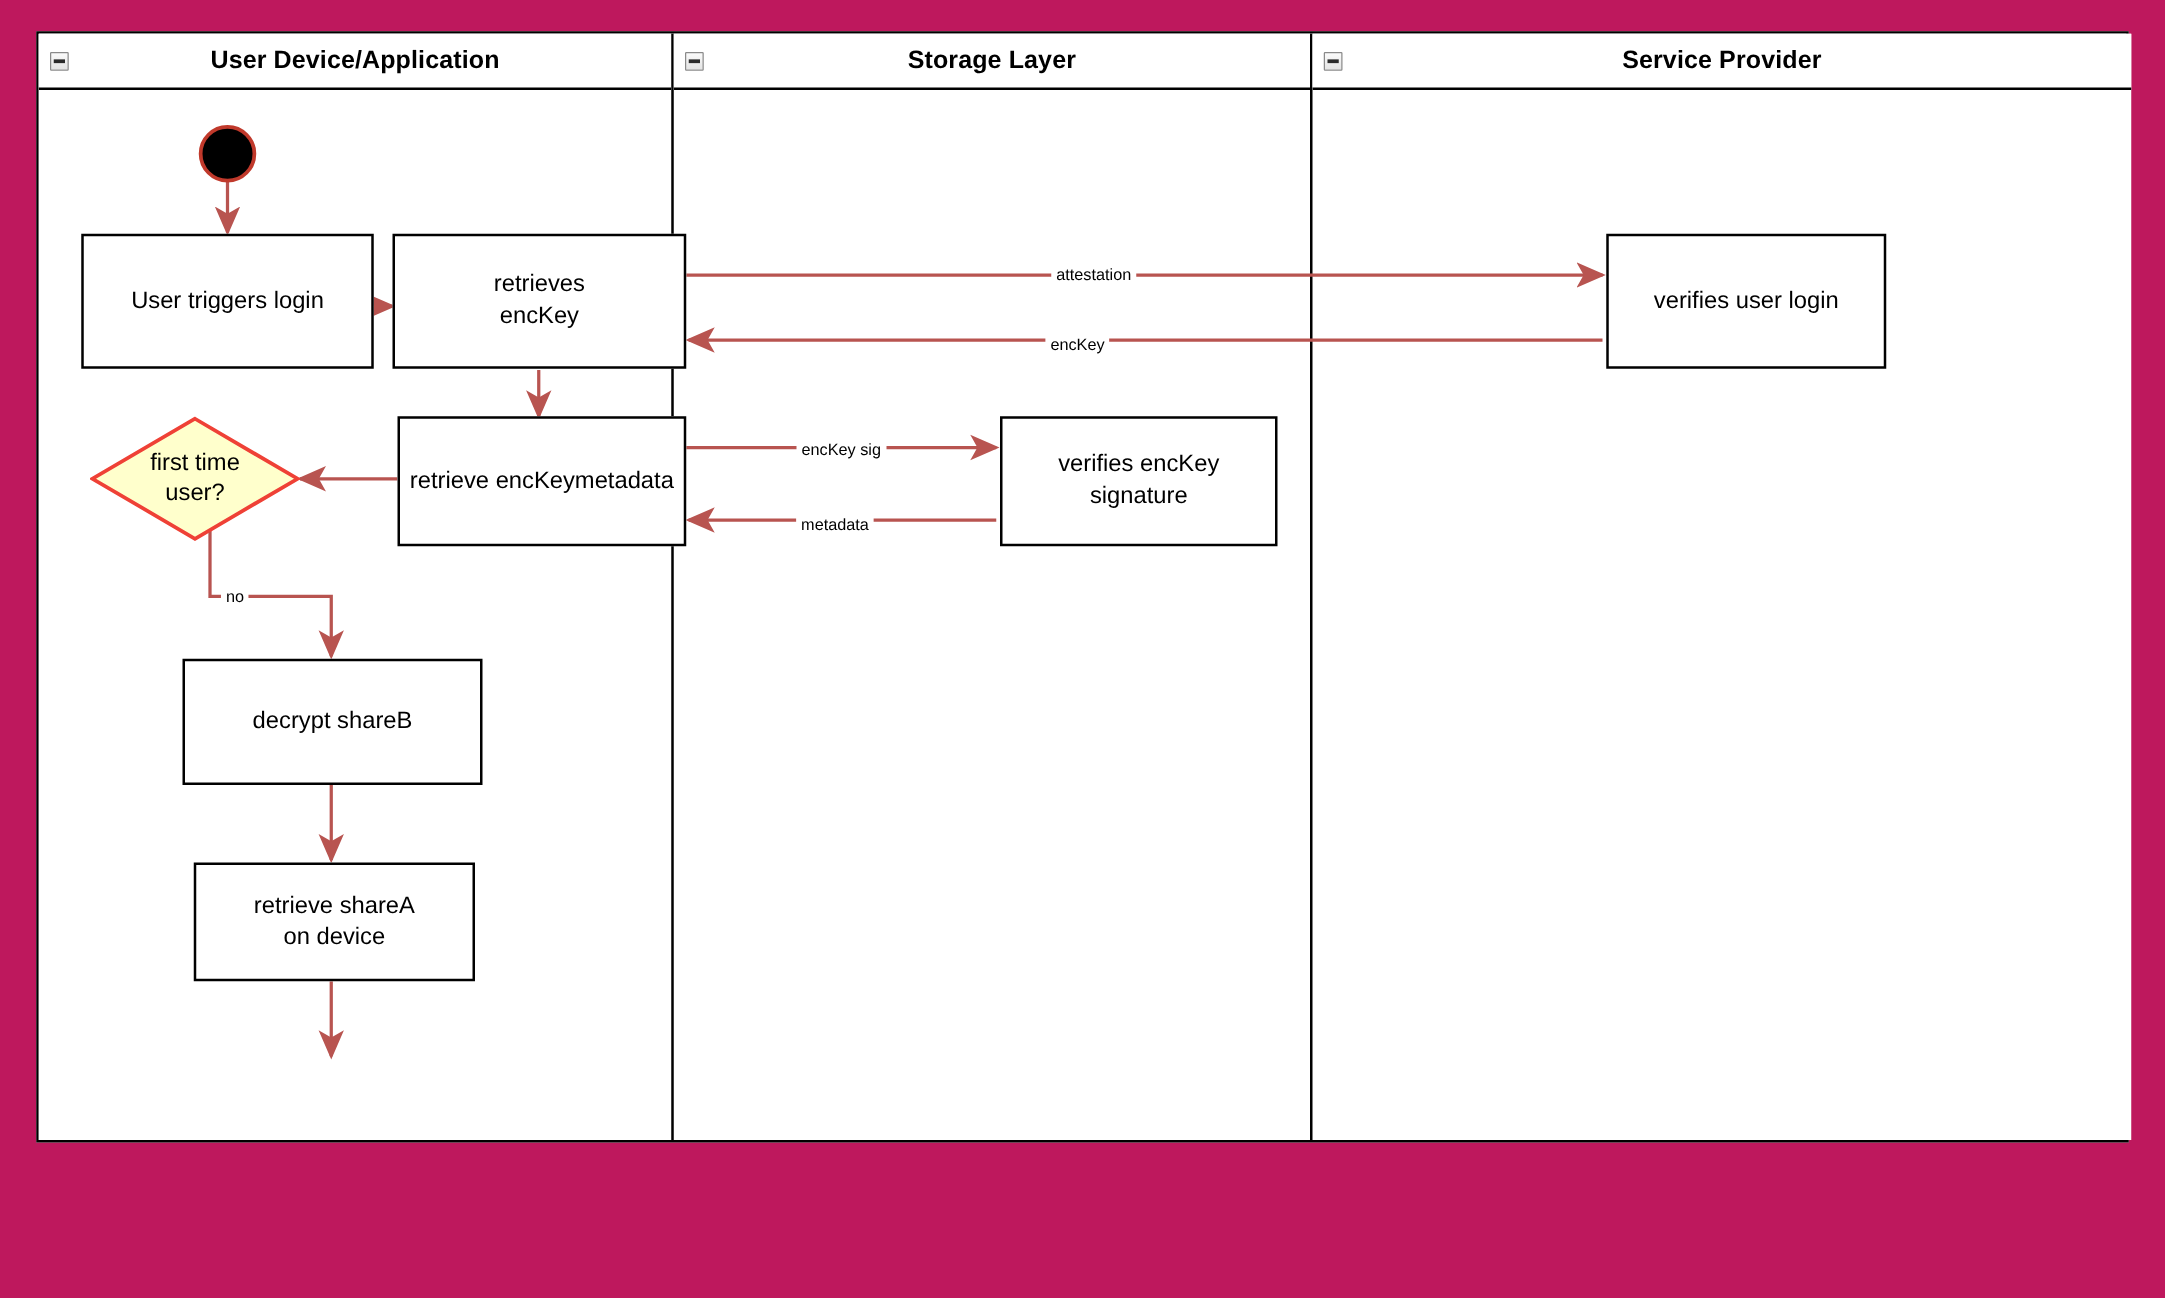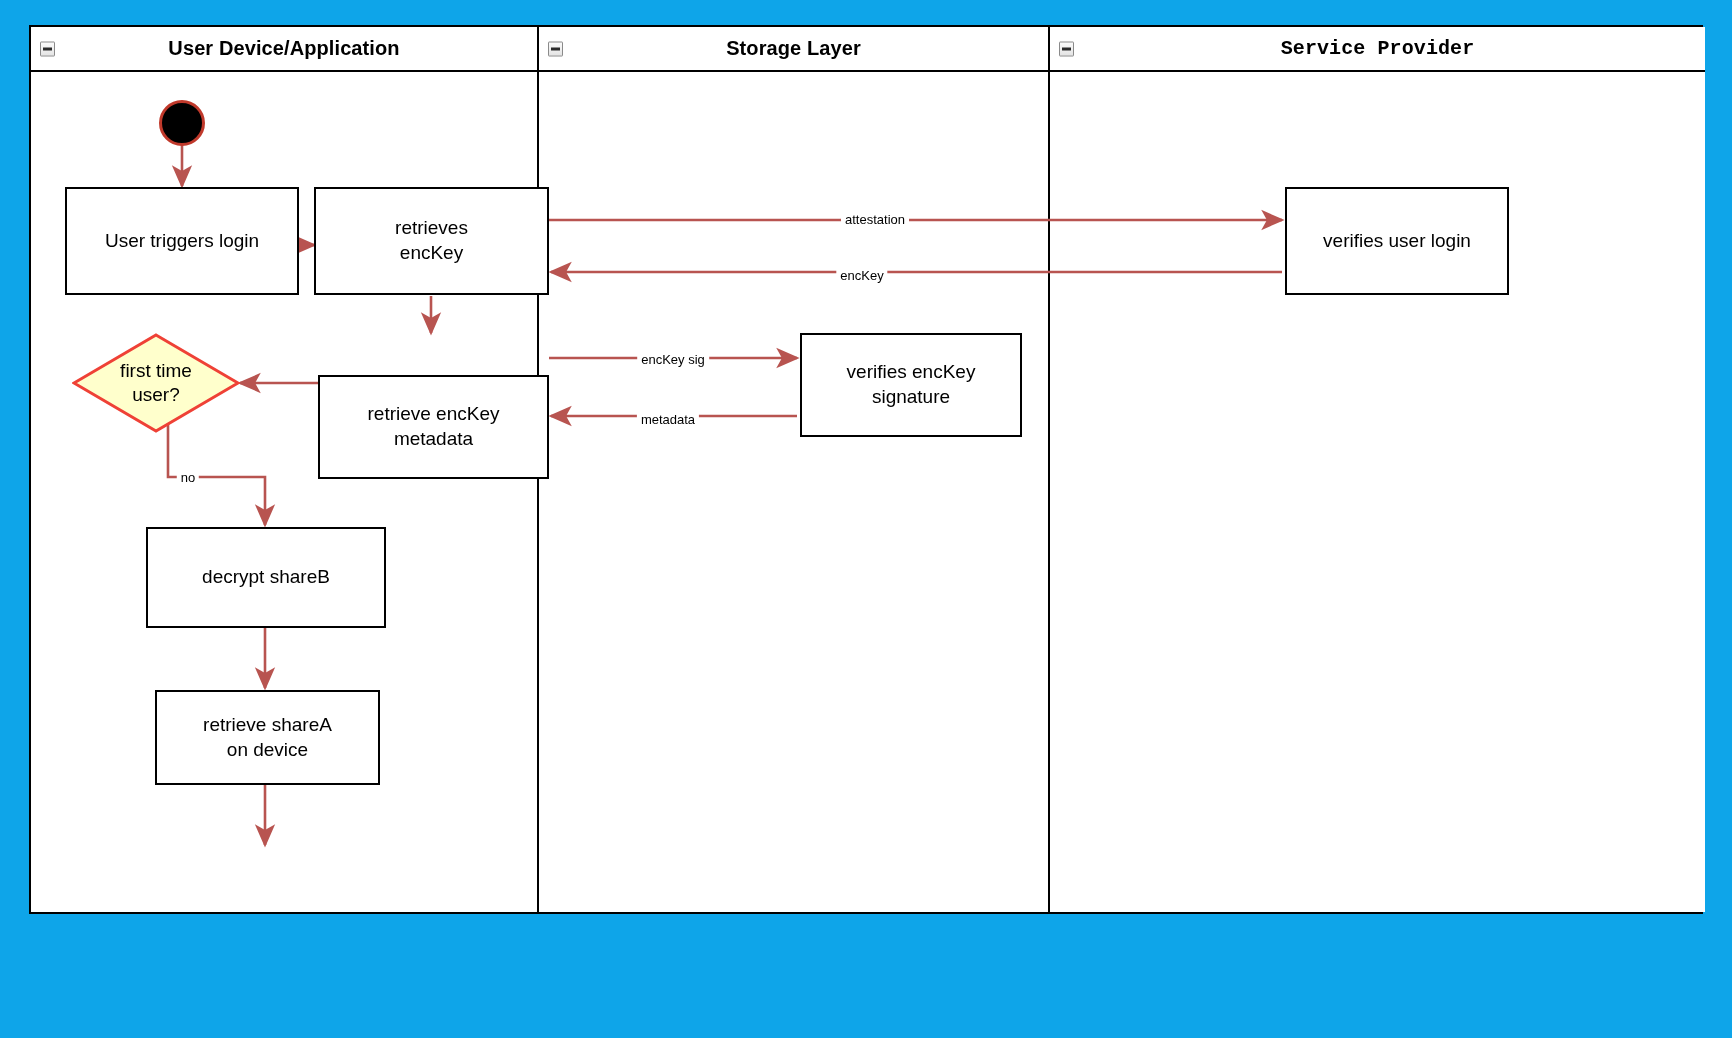--- a/index.html
+++ b/index.html
@@ -8,21 +8,21 @@
     padding: 0;
     background: #ffffff;
   }
   body {
     font-family: "Liberation Sans", sans-serif;
   }
   #canvas {
     position: relative;
     width: 1732px;
     height: 1038px;
-    background: #0ea5e9;
+    background: #be185d;
     overflow: hidden;
   }
   
   .pool {
     position: absolute;
     left: 29px;
     top: 25px;
     width: 1674px;
     height: 889px;
     border: 2px solid #000000;
@@ -161,21 +161,21 @@
 
     <div class="lane l2" style="left:506px; width:511px;">
       <div class="lane-header">
         <div class="collapse-icon">
             <i></i>
           </div>
         <div class="lane-title">Storage Layer</div>
       </div>
     </div>
 
-    <div class="lane l3" style="left:1017px; width:657px;font-family:Liberation Mono, monospace;">
+    <div class="lane l3" style="left:1017px; width:657px;">
       <div class="lane-header">
         <div class="collapse-icon">
             <i></i>
           </div>
         <div class="lane-title">Service Provider</div>
       </div>
     </div>
   </div>
 
   <svg class="edges" viewBox="0 0 1732 1038">
@@ -214,21 +214,21 @@
 
   <div class="node" style="left:65px; top:187px; width:234px; height:108px;">
     <span>User triggers login</span>
   </div>
 
   <div class="node" style="left:314px; top:187px; width:235px; height:108px; flex-direction:column;">
     <span>retrieves</span>
     <span>encKey</span>
   </div>
 
-  <div class="node" style="left:318px; top:333px; width:231px; height:104px; flex-direction:column;margin-top:42px;">
+  <div class="node" style="left:318px; top:333px; width:231px; height:104px; flex-direction:row;">
     <span>retrieve encKey</span>
     <span>metadata</span>
   </div>
 
   <div class="decision" style="left:72px; top:333px; width:168px; height:100px;">
     <svg width="168" height="100" viewBox="0 0 168 100">
       <polygon points="84,2 166,50 84,98 2,50" fill="#ffffcc" stroke="#ef4136" stroke-width="3"></polygon>
     </svg>
     <div class="dlabel">
       <div>first time</div>

